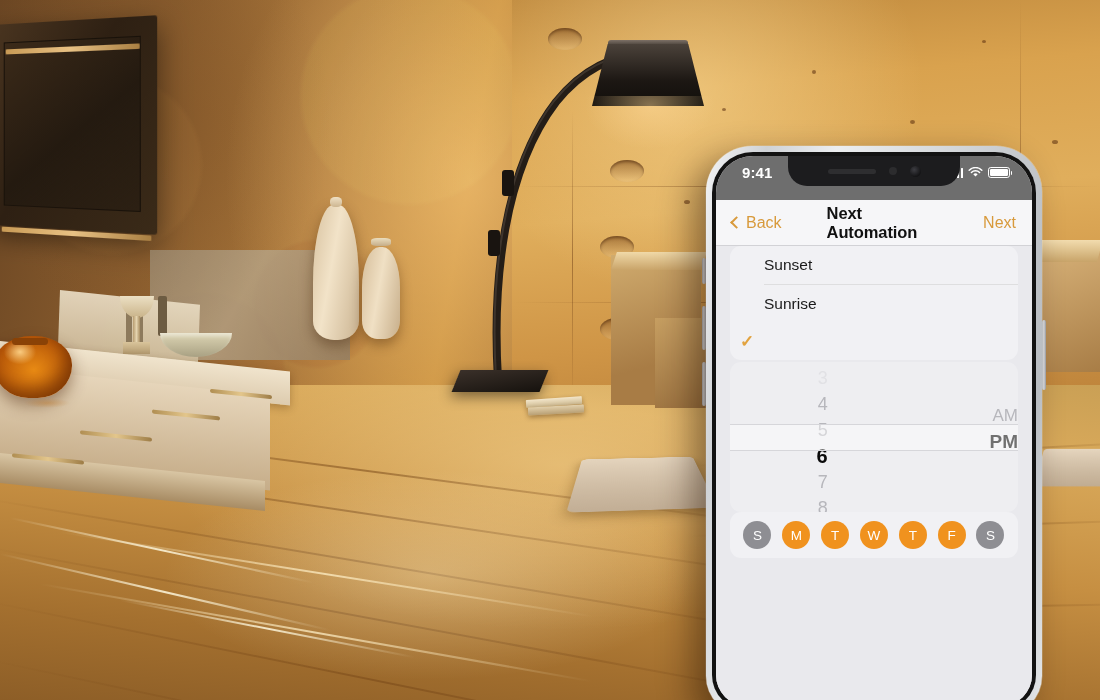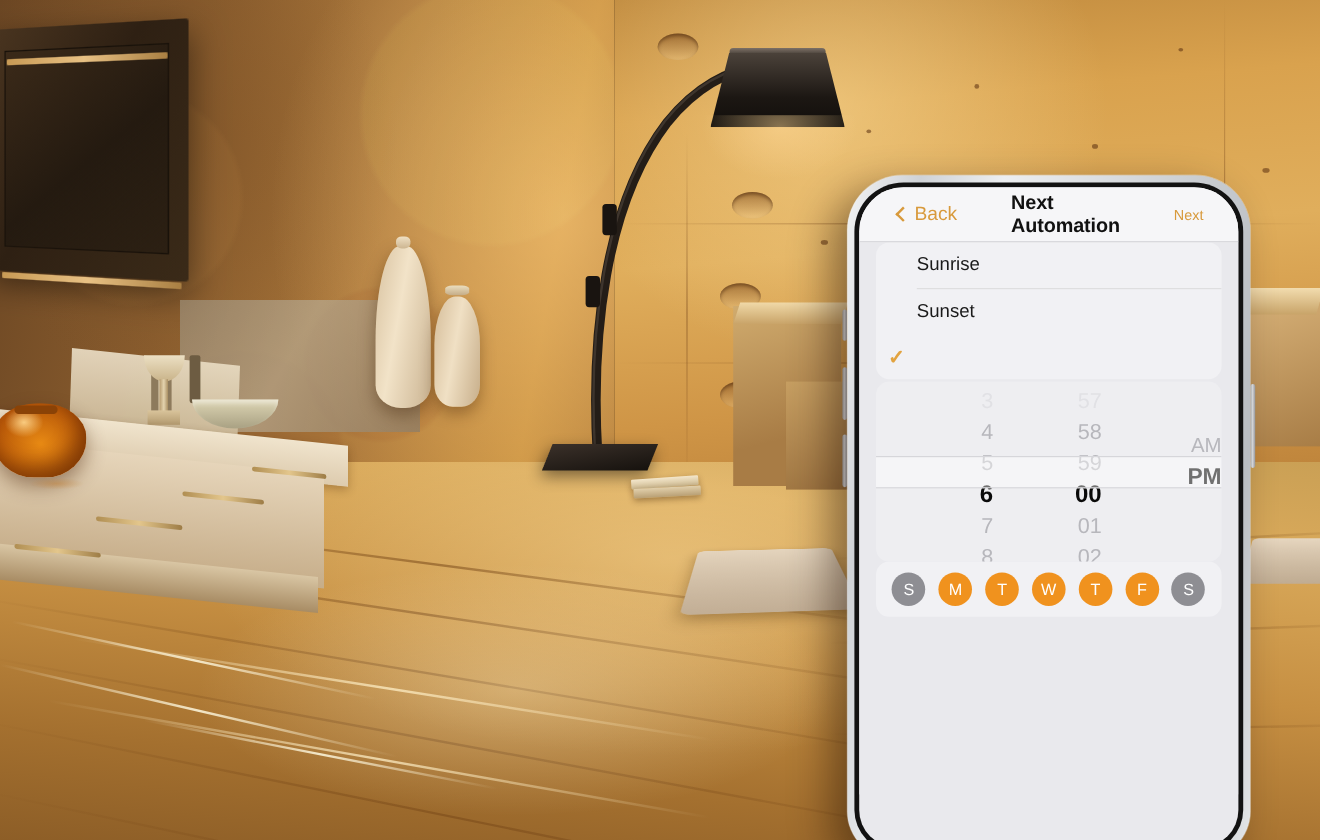--- a/index.html
+++ b/index.html
@@ -346,32 +346,32 @@
   }
   .speaker { width: 48px; height: 5px; background: #2e2e30; border-radius: 3px; }
   .sensor  { width: 8px; height: 8px; border-radius: 50%; background: #2c2c2e; }
   .camera  { width: 11px; height: 11px; border-radius: 50%;
              background: radial-gradient(circle at 38% 34%, #3d3d42, #141416 70%); }
 
   
   .navbar {
     height: 46px; background: #f6f6f8;
     display: flex; align-items: center; justify-content: space-between;
-    padding: 0 32px;
+    padding: 0 16px;
     border-bottom: .5px solid #d2d2d6;
     gap: 45px;
   }
   .nav-back { display: flex; align-items: center; gap: 3px; cursor: pointer; }
   .chev {
     width: 9px; height: 9px; border-left: 2.4px solid #d89a3c; border-bottom: 2.4px solid #d89a3c;
     transform: rotate(45deg); margin-right: 2px;
   }
   .nav-back span { font-size: 16px; color: #d89a3c; }
   .nav-title { font-size: 16.5px; font-weight: 700; color: #111; letter-spacing: -.1px; }
-  .nav-next { font-size: 12px; color: #d89a3c; cursor: pointer; }
+  .nav-next { font-size: 16px; color: #d89a3c; cursor: pointer; }
 
   
   .content { background: #e9e9ed; height: calc(100% - 90px); padding: 0 14px; overflow: hidden; }
   .when-title { font-size: 21px; font-weight: 700; color: #0d0d0d; padding: 24px 4px 14px 4px; }
 
   .card { background: #f1f1f4; border-radius: 11px; overflow: hidden; }
   .opt-row {
     display: flex; align-items: center;
     height: 38px; padding-left: 10px; cursor: pointer;
   }
@@ -538,69 +538,84 @@
 
   <div class="btn-side" style="left:702px;top:258px;width:4px;height:26px;"></div>
   <div class="btn-side" style="left:702px;top:306px;width:4px;height:44px;"></div>
   <div class="btn-side" style="left:702px;top:362px;width:4px;height:44px;"></div>
   <div class="btn-side" style="left:1042px;top:320px;width:4px;height:70px;"></div>
 
   <div id="phone">
     <div id="phone-inner">
       <div id="screen">
 
+        <div class="statusbar">
+          <div class="clock">9:41</div>
+          <div class="notch">
+            <div class="speaker"></div>
+            <div class="sensor"></div>
+            <div class="camera"></div>
+          </div>
+          <div class="status-right">
+            <div class="bars">
+              <i></i>
+                <i></i>
+                <i></i>
+                <i></i>
+            </div>
+            <svg width="15" height="11" viewBox="0 0 15 11">
+              <path d="M7.5 9.6 L5.3 7.3 a3.1 3.1 0 0 1 4.4 0 Z" fill="#fff"></path>
+              <path d="M3.4 5.5 a5.8 5.8 0 0 1 8.2 0" stroke="#fff" stroke-width="1.5" fill="none" stroke-linecap="round"></path>
+              <path d="M1.2 3.2 a8.9 8.9 0 0 1 12.6 0" stroke="#fff" stroke-width="1.5" fill="none" stroke-linecap="round"></path>
+            </svg>
+            <div class="batt">
+                <b></b>
+              </div>
+          </div>
+        </div>
 
         <div class="navbar">
           <div class="nav-back">
             <span class="chev" style="color: rgb(216, 154, 60); border-color: rgb(216, 154, 60);"></span>
             <span style="color: rgb(216, 154, 60);">Back</span>
           </div>
           <div class="nav-title">Next Automation</div>
           <div class="nav-next" style="color: rgb(216, 154, 60);">Next</div>
         </div>
 
         <div class="content">
 
 
           <div class="card">
             <div class="opt-row">
               <div class="opt-check"></div>
               <div class="opt-inner">
-                <div class="opt-label">Sunrise</div>
+                <div class="opt-label">Sunset</div>
               </div>
             </div>
             <div class="opt-row">
               <div class="opt-check"></div>
               <div class="opt-inner">
-                <div class="opt-label">Sunset</div>
+                <div class="opt-label">Sunrise</div>
               </div>
             </div>
             <div class="opt-row">
               <div class="opt-check">✓</div>
             </div>
           </div>
 
           <div class="picker">
             <div class="picker-cols">
               <div class="pcol hours">
                 <div class="pitem f3">3</div>
                 <div class="pitem f1">4</div>
                 <div class="pitem f1">5</div>
                 <div class="pitem sel">6</div>
                 <div class="pitem f1">7</div>
                 <div class="pitem f1">8</div>
-
-              </div>
-              <div class="pcol mins">
-                <div class="pitem f3">57</div>
-                <div class="pitem f1">58</div>
-                <div class="pitem f1">59</div>
-                <div class="pitem sel">00</div>
-                <div class="pitem f1">01</div>
-                <div class="pitem f1">02</div>
 
               </div>
               <div class="pcol period">
                 <div class="pitem"></div>
                 <div class="pitem"></div>
                 <div class="pitem f1">AM</div>
                 <div class="pitem sel">PM</div>
                 <div class="pitem"></div>
                 <div class="pitem"></div>
                 <div class="pitem"></div>

